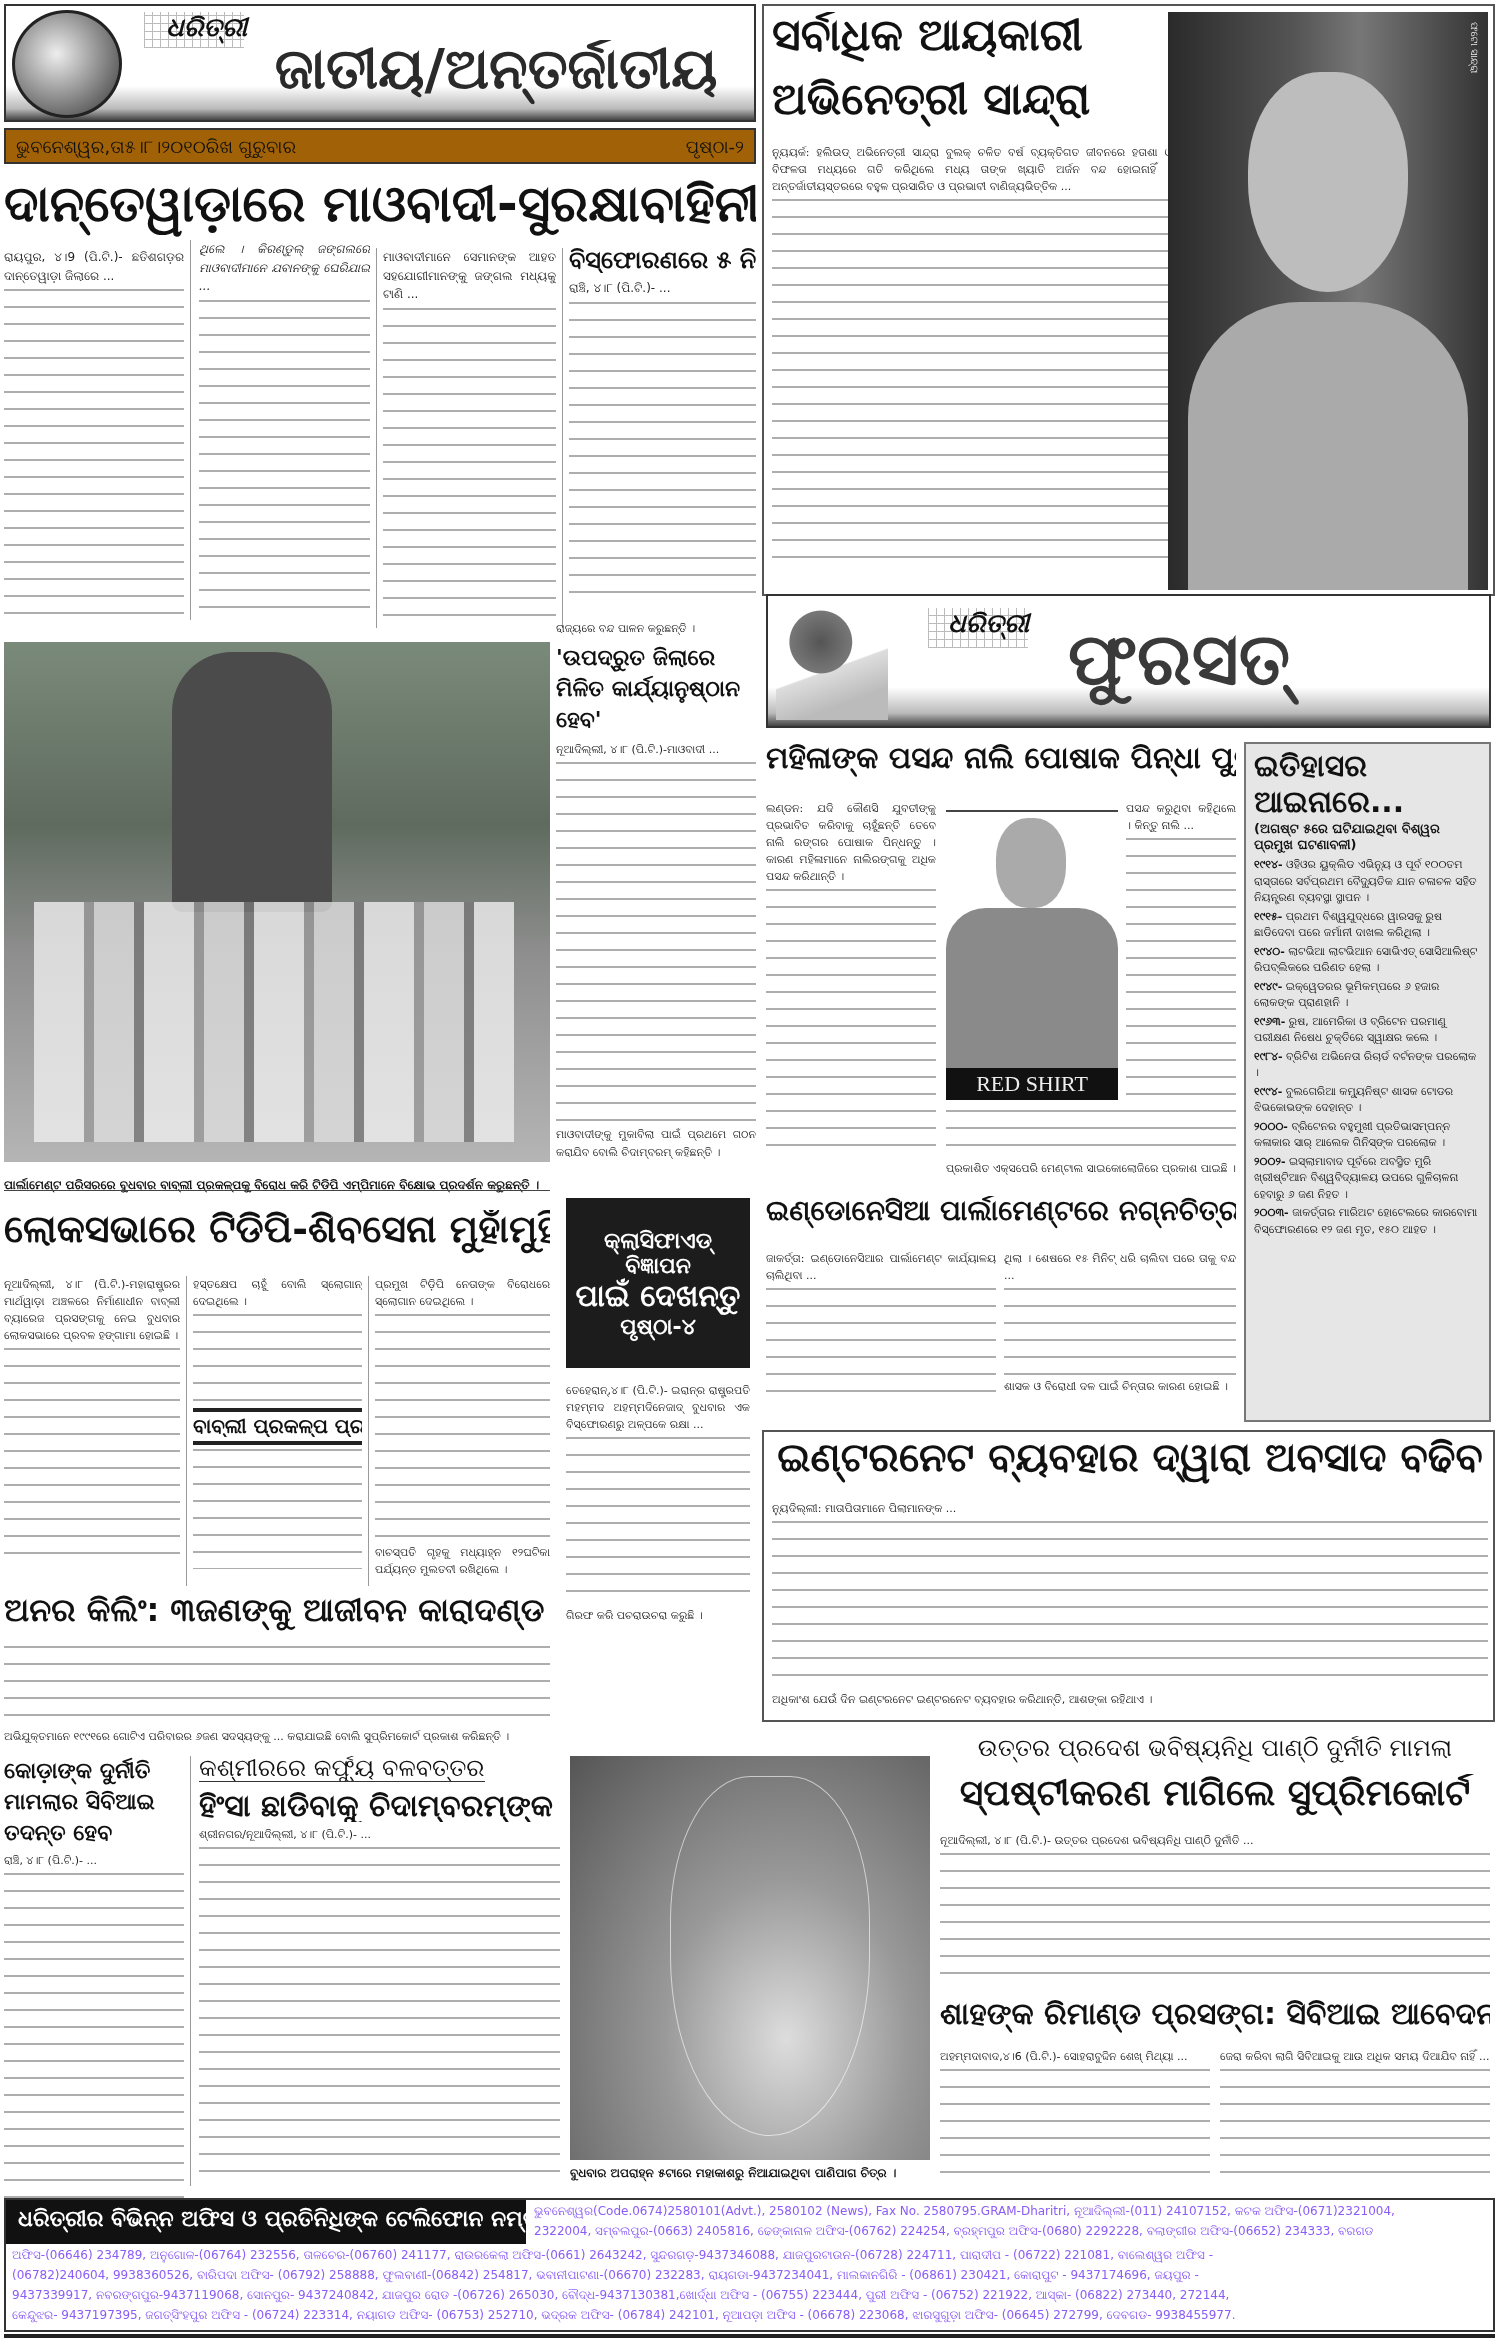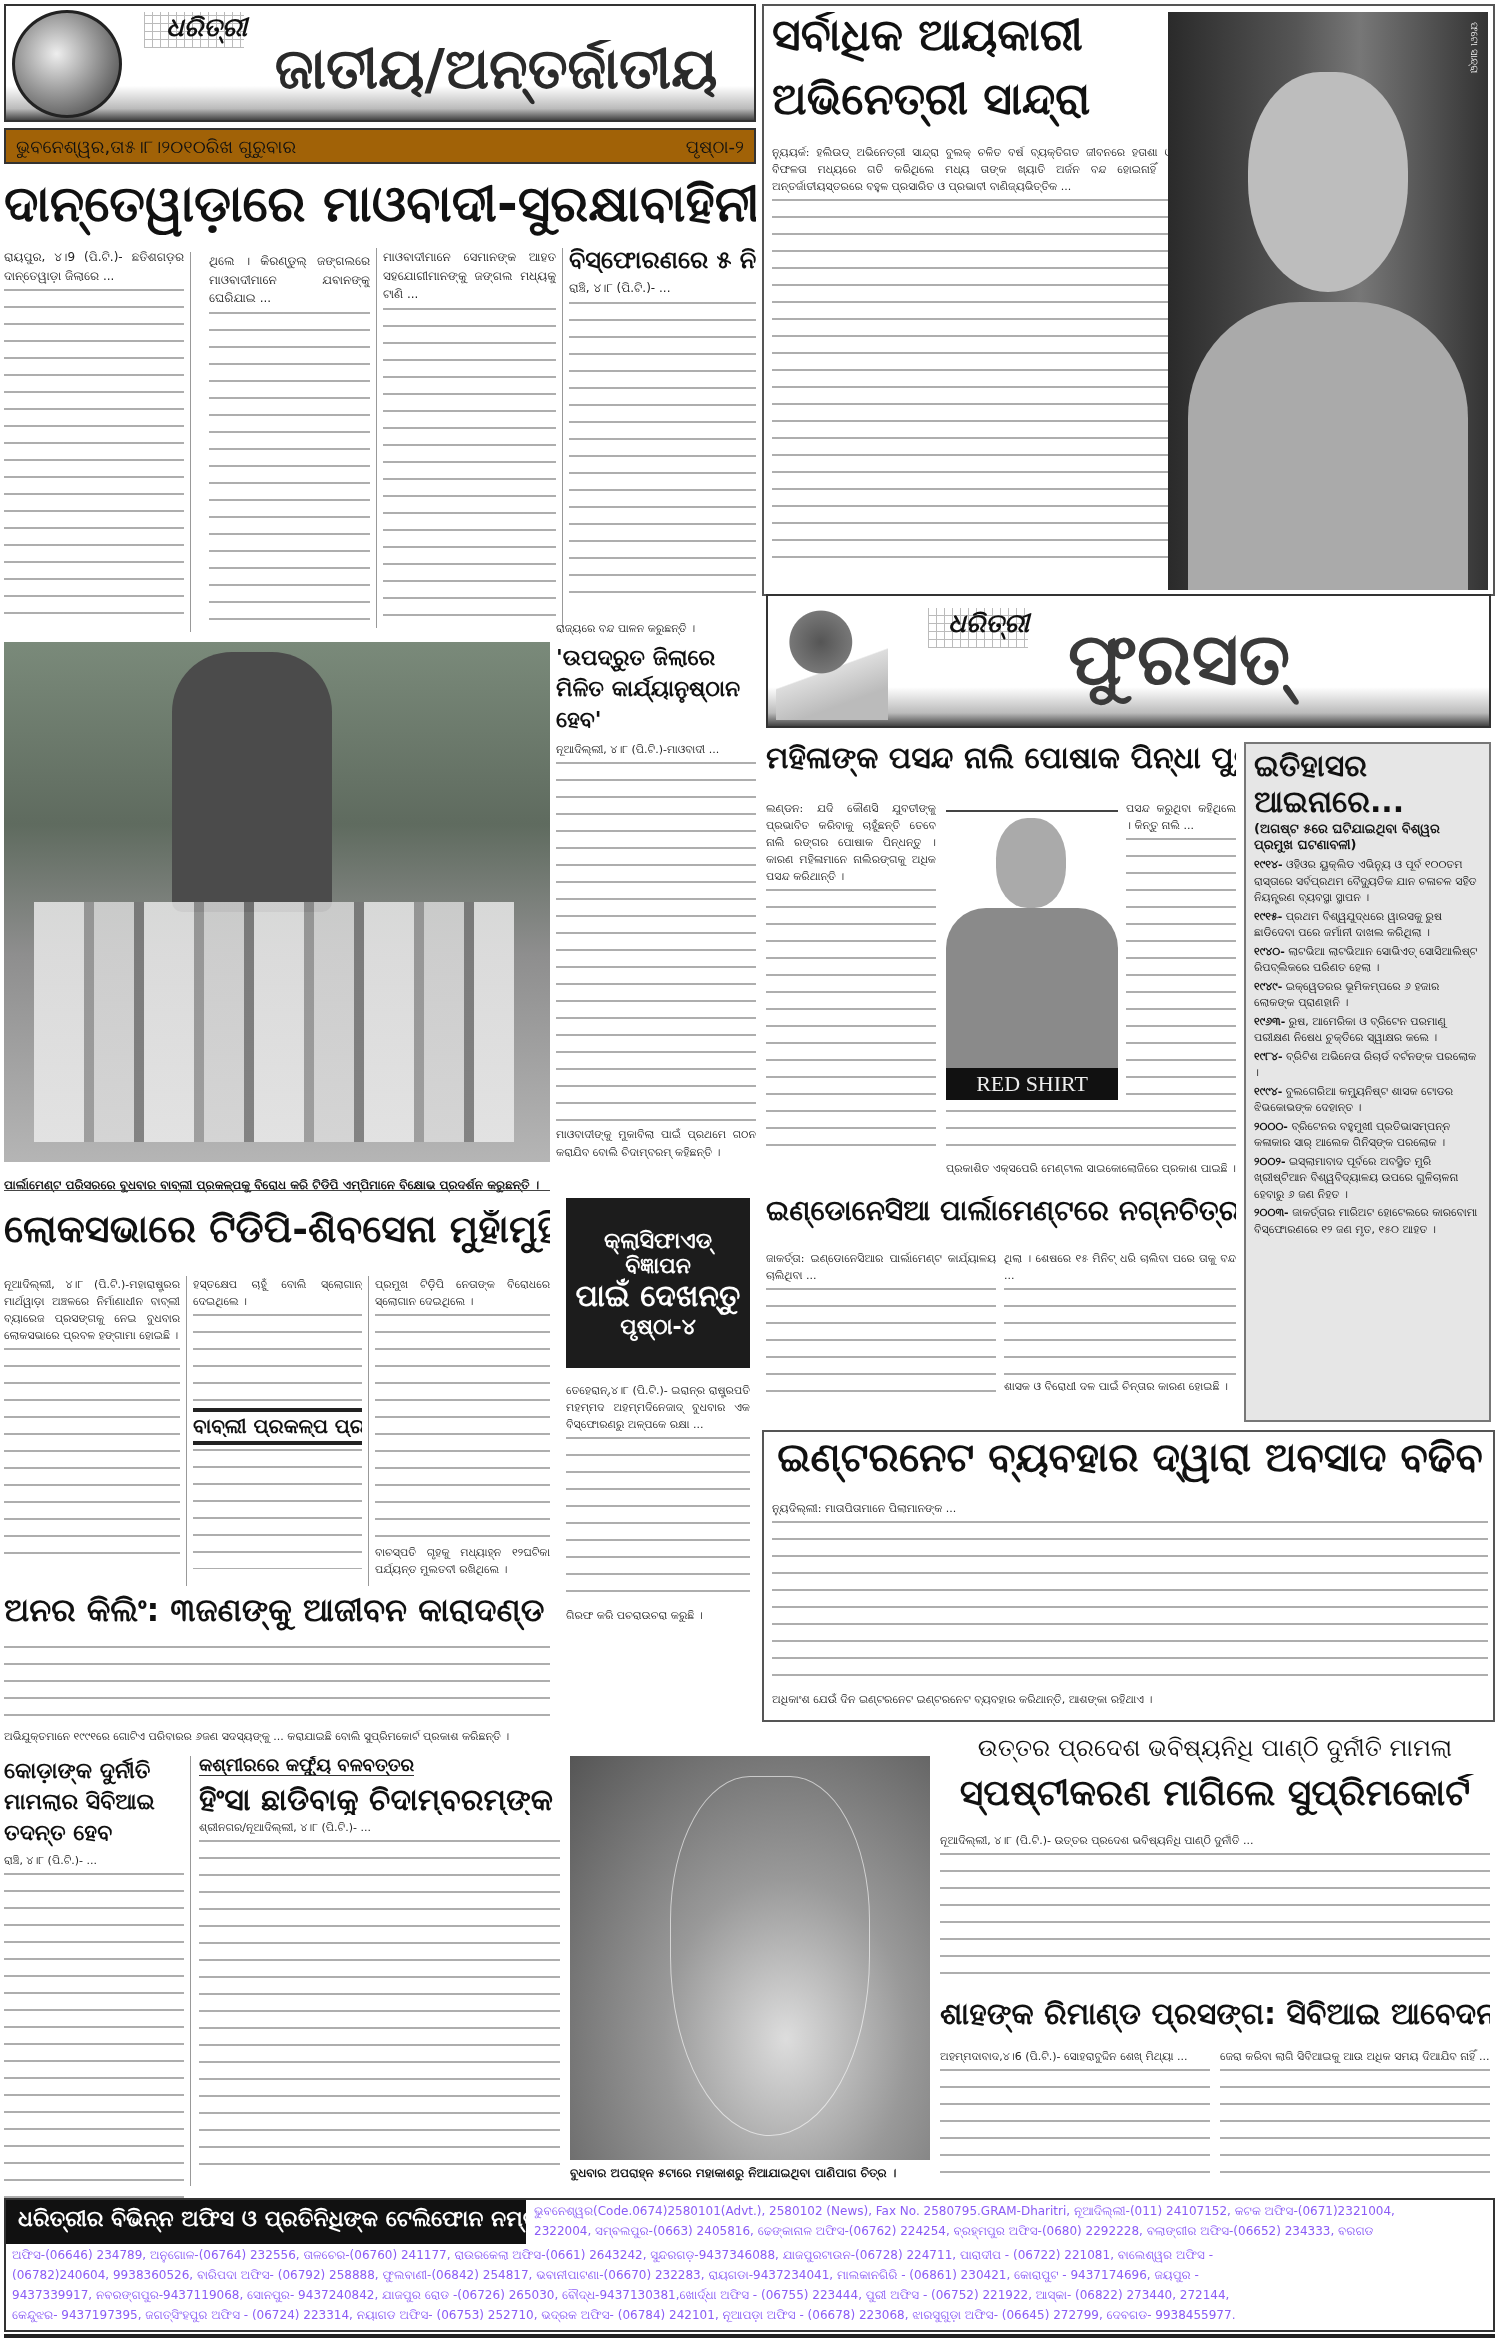--- a/index.html
+++ b/index.html
@@ -37,21 +37,21 @@
 <div class="abs datebar" style="left:4px;top:128px;width:752px;height:36px;">
   <span>ଭୁବନେଶ୍ୱର,ତା୫।୮।୨୦୧୦ରିଖ ଗୁରୁବାର</span>
   <span>ପୃଷ୍ଠା-୨</span>
 </div>
 
 <div class="abs hl" style="left:4px;top:178px;width:752px;height:62px;font-size:50px;">ଦାନ୍ତେୱାଡ଼ାରେ ମାଓବାଦୀ-ସୁରକ୍ଷାବାହିନୀ ସଂଘର୍ଷ</div>
 <div class="abs body-text" style="left:4px;top:248px;width:180px;height:380px;">
   <div style="font-size:12px;margin-bottom:4px;">ରାୟପୁର, ୪।9 (ପି.ଟି.)- ଛତିଶଗଡ଼ର ଦାନ୍ତେୱାଡ଼ା ଜିଲାରେ ...</div>
   <div class="lines" style="height:340px;"></div>
 </div>
-<div class="abs body-text col-rule" style="left:190px;top:252px;width:180px;height:380px;padding-left:18px;">
+<div class="abs body-text col-rule" style="left:190px;top:240px;width:180px;height:380px;padding-left:8px;font-style:italic;">
   <div style="font-size:12px;margin-bottom:4px;">ଥିଲେ । କିରଣ୍ଡୁଲ୍ ଜଙ୍ଗଲରେ ମାଓବାଦୀମାନେ ଯବାନଙ୍କୁ ଘେରିଯାଇ ...</div>
   <div class="lines" style="height:330px;"></div>
 </div>
 <div class="abs body-text col-rule" style="left:376px;top:248px;width:180px;height:380px;padding-left:6px;">
   <div style="font-size:12px;margin-bottom:4px;">ମାଓବାଦୀମାନେ ସେମାନଙ୍କ ଆହତ ସହଯୋଗୀମାନଙ୍କୁ ଜଙ୍ଗଲ ମଧ୍ୟକୁ ଟାଣି ...</div>
   <div class="lines" style="height:330px;"></div>
 </div>
 
 <div class="abs col-rule" style="left:562px;top:248px;width:194px;height:380px;padding-left:6px;">
   <div class="hl" style="font-size:24px;margin-bottom:6px;">ବିସ୍ଫୋରଣରେ ୫ ନିହତ</div>
@@ -110,21 +110,21 @@
 <div class="abs lines" style="left:4px;top:1646px;width:546px;height:80px;"></div>
 <div class="abs body-text" style="left:4px;top:1728px;width:546px;height:18px;font-size:11px;white-space:nowrap;">ଅଭିଯୁକ୍ତମାନେ ୧୯୯୧ରେ ଗୋଟିଏ ପରିବାରର ୬ଜଣ ସଦସ୍ୟଙ୍କୁ ... କରାଯାଇଛି ବୋଲି ସୁପ୍ରିମକୋର୍ଟ ପ୍ରକାଶ କରିଛନ୍ତି ।</div>
 
 <div class="abs" style="left:4px;top:1756px;width:180px;height:430px;">
   <div class="hl" style="font-size:22px;white-space:normal;line-height:1.4;">କୋଡ଼ାଙ୍କ ଦୁର୍ନୀତି ମାମଲାର ସିବିଆଇ ତଦନ୍ତ ହେବ</div>
   <div class="body-text" style="font-size:11px;margin-top:4px;">ରାଞ୍ଚି, ୪।୮ (ପି.ଟି.)- ...</div>
   <div class="lines" style="height:330px;margin-top:4px;"></div>
 </div>
 
 <div class="abs col-rule" style="left:190px;top:1756px;width:370px;height:430px;padding-left:8px;">
-  <div class="hl" style="font-size:18px;font-weight:bold;border-bottom:1px solid #333;display:inline-block;">କଶ୍ମୀରରେ କର୍ଫ୍ୟୁ ବଳବତ୍ତର</div>
+  <div class="hl" style="font-size:24px;font-weight:normal;border-bottom:1px solid #333;display:inline-block;">କଶ୍ମୀରରେ କର୍ଫ୍ୟୁ ବଳବତ୍ତର</div>
   <div class="hl" style="font-size:30px;margin-top:4px;">ହିଂସା ଛାଡିବାକୁ ଚିଦାମ୍ବରମ୍‌ଙ୍କ ନିବେଦନ</div>
   <div class="body-text" style="font-size:11px;margin-top:4px;">ଶ୍ରୀନଗର/ନୂଆଦିଲ୍ଲୀ, ୪।୮ (ପି.ଟି.)- ...</div>
   <div class="lines" style="height:330px;margin-top:4px;"></div>
 </div>
 
 <div class="abs photo" style="left:570px;top:1756px;width:360px;height:404px;background:radial-gradient(ellipse at 60% 70%,#ddd 0%,#999 40%,#555 100%);">
   <div class="abs" style="left:100px;top:20px;width:200px;height:360px;border:1px solid #fff;border-radius:40% 40% 50% 50%;opacity:.6;"></div>
 </div>
 <div class="abs caption" style="left:570px;top:2166px;width:360px;height:20px;font-size:12px;">ବୁଧବାର ଅପରାହ୍ନ ୫ଟାରେ ମହାକାଶରୁ ନିଆଯାଇଥିବା ପାଣିପାଗ ଚିତ୍ର ।</div>
 

